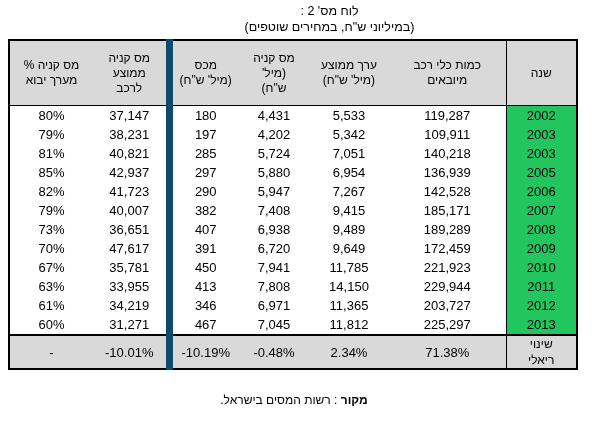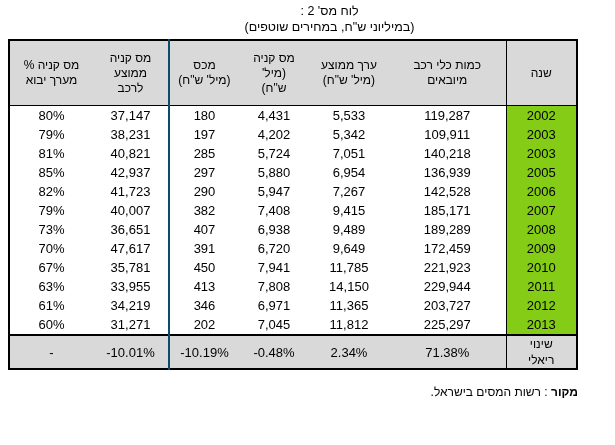--- a/index.html
+++ b/index.html
@@ -58,42 +58,42 @@
     text-align: center;
     vertical-align: middle;
     height: 19px;
     padding: 0 2px;
   }
   td.num {
     direction: ltr;
     unicode-bidi: embed;
   }
   .year-cell, th.year {
-    background: #84cc16;
+    background: #22c55e;
     border-left: 1px solid #000; 
   }
   .sep {
-    border-left: 2px solid #0c4a6e; 
+    border-left: 7px solid #0c4a6e; 
   }
   tr.summary-row td {
     background: #d9d9d9;
     border-top: 2px solid #000;
     height: 29px;
   }
   tr.summary-row td.summary-label {
     font-size: 12px;
     line-height: 16px;
     white-space: pre-line;
   }
   .source-note {
     width: 568px;
     margin-right: 37px;
-    margin-top: 15px;
+    margin-top: 23px;
     font-size: 12px;
-    text-align: right;
+    text-align: center;
   }
   .source-note .bold { font-weight: bold; }
 </style>
 </head>
 <body>
 
 <div class="page">
 
   <div class="titles">
     <div class="title-line1">לוח מס' 2 :</div>
@@ -227,21 +227,21 @@
           <td class="num">6,971</td>
           <td class="num sep">346</td>
           <td class="num">34,219</td>
           <td class="num">61%</td>
         </tr>
         <tr>
           <td class="year-cell num">2013</td>
           <td class="num">225,297</td>
           <td class="num">11,812</td>
           <td class="num">7,045</td>
-          <td class="num sep">202</td>
+          <td class="num sep">467</td>
           <td class="num">31,271</td>
           <td class="num">60%</td>
         </tr>
       </tbody>
     <tfoot>
       <tr class="summary-row">
         <td class="year-cell summary-label">שינוי
 ריאלי</td>
         <td class="num">71.38%</td>
         <td class="num">2.34%</td>

